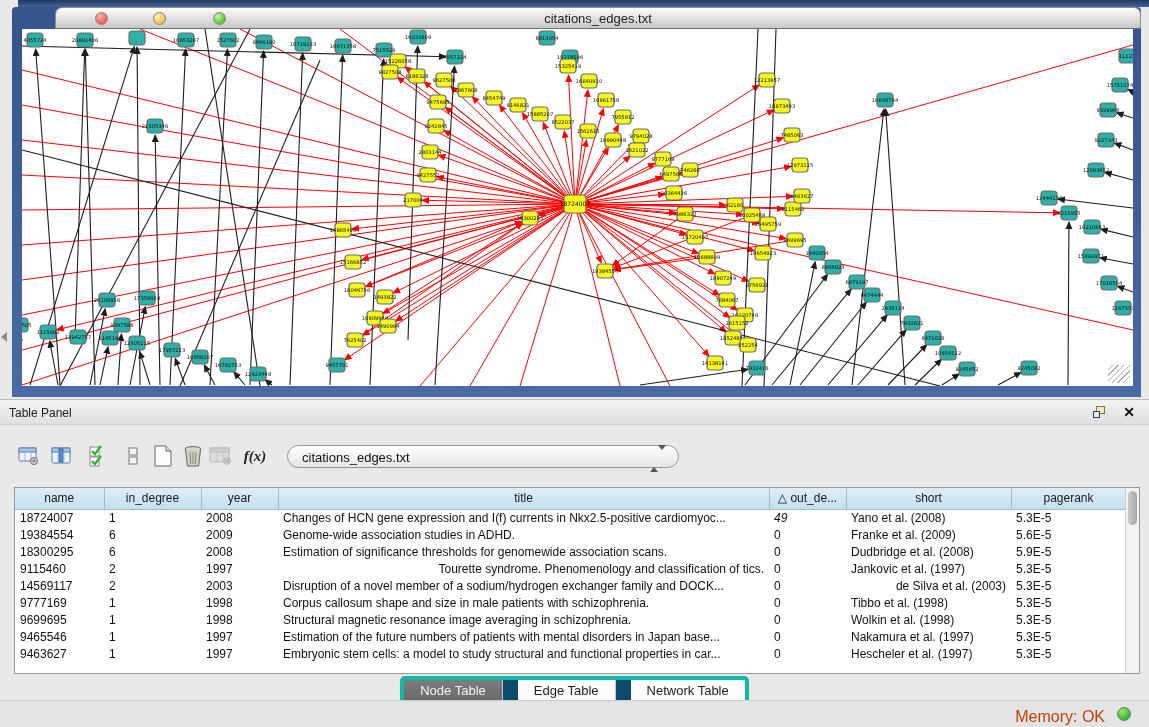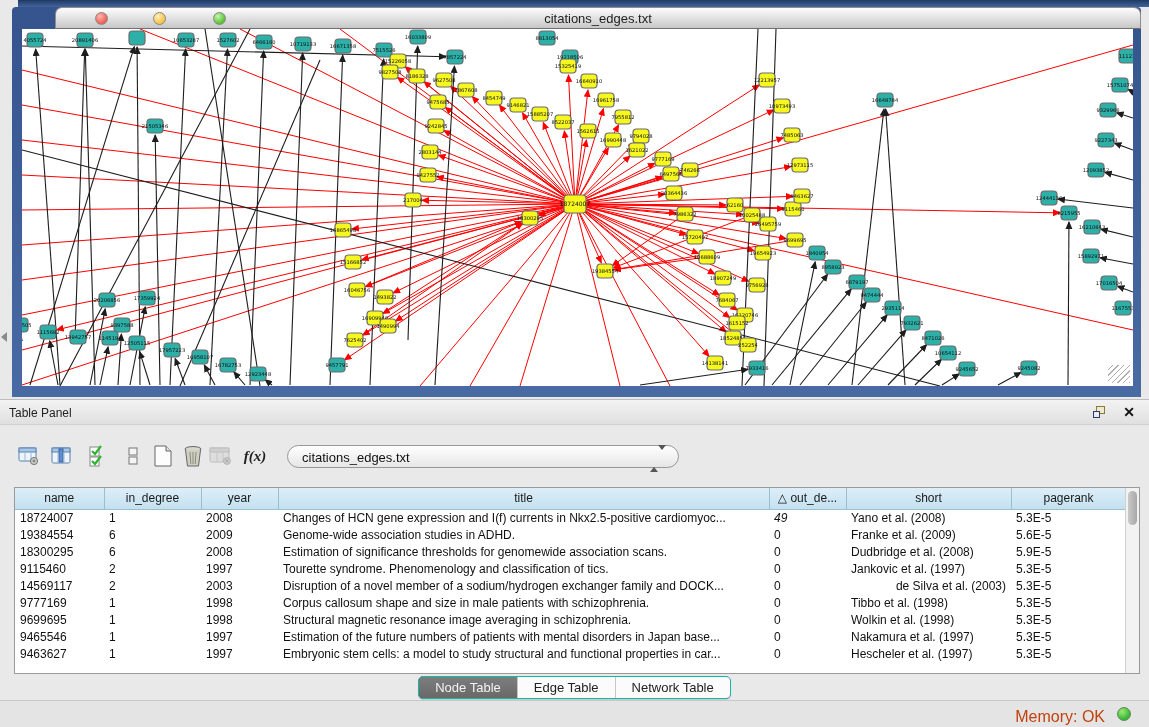--- a/index.html
+++ b/index.html
@@ -50,21 +50,21 @@
 
   .tbl-wrap { position:absolute; left:14px; top:90px; width:1126px; height:187px; background:#fff; border:1px solid #9a9a9a; }
   table.grid { border-collapse:collapse; table-layout:fixed; width:1111px; }
   table.grid th { height:21px; background:linear-gradient(#ddeef8,#c3e0ef); border-right:1px solid #9bbfd2;
     border-bottom:1px solid #9bbfd2; font-size:12px; font-weight:normal; color:#1a1a1a; text-align:center; overflow:hidden; white-space:nowrap; }
   table.grid td { height:17px; font-size:12px; color:#111; padding:0 5px; overflow:hidden; white-space:nowrap; text-overflow:ellipsis; }
   .vscroll { position:absolute; right:0; top:0; width:14px; height:100%; background:#f2f2f2; border-left:1px solid #d0d0d0; }
   .vthumb { position:absolute; left:2px; top:3px; width:9px; height:34px; background:linear-gradient(90deg,#c9c9c9,#a8a8a8); border-radius:5px; }
 
   .tabbar { position:absolute; left:0; top:277px; width:100%; height:26px; text-align:center; }
-  .seg-wrap { display:inline-flex; margin-top:2px; border:1px solid #14b8a6; border-radius:5px; overflow:hidden; background:#701a75; box-shadow:0 1px 1px rgba(0,0,0,.15); }
+  .seg-wrap { display:inline-flex; margin-top:2px; border:4px solid #14b8a6; border-radius:5px; overflow:hidden; background:#0c4a6e; box-shadow:0 1px 1px rgba(0,0,0,.15);gap:15px; }
   .seg { font-size:13px; padding:3px 16px; color:#222; background:#fbfbfb; border-right:1px solid #c6c6c6; }
   .seg:last-child { border-right:none; }
   .seg.active { background:linear-gradient(#7d7d7d,#696969); color:#f3f3f3; }
 
   #status-bar { position:absolute; left:0; top:700px; width:1149px; height:27px; background:#e4e4e4; border-top:1px solid #c9c9c9; }
   #mem-label { position:absolute; right:44px; top:7px; font-size:16px; color:#c2410c; }
   #mem-dot { position:absolute; right:18px; top:6px; width:14px; height:14px; border-radius:50%;
     border:1px solid #5e8a5e; background:radial-gradient(circle at 35% 30%, #9cea72, #35b335 70%); }
 </style>
 </head>
@@ -788,21 +788,21 @@
             <td style="width: 77px;">2008</td>
             <td style="width: 491px;">Estimation of significance thresholds for genomewide association scans.</td>
             <td style="width: 77px;">0</td>
             <td style="width: 165px;">Dudbridge et al. (2008)</td>
             <td style="width: 115px;">5.9E-5</td>
           </tr>
           <tr>
             <td style="width: 89px;">9115460</td>
             <td style="width: 97px;">2</td>
             <td style="width: 77px;">1997</td>
-            <td style="width: 491px;">Tourette syndrome. Phenomenology and classification of tics.</td>
+            <td style="width: 491px; text-align: right;">Tourette syndrome. Phenomenology and classification of tics.</td>
             <td style="width: 77px;">0</td>
             <td style="width: 165px;">Jankovic et al. (1997)</td>
             <td style="width: 115px;">5.3E-5</td>
           </tr>
           <tr>
             <td style="width: 89px;">14569117</td>
             <td style="width: 97px;">2</td>
             <td style="width: 77px;">2003</td>
             <td style="width: 491px;">Disruption of a novel member of a sodium/hydrogen exchanger family and DOCK...</td>
             <td style="width: 77px;">0</td>

